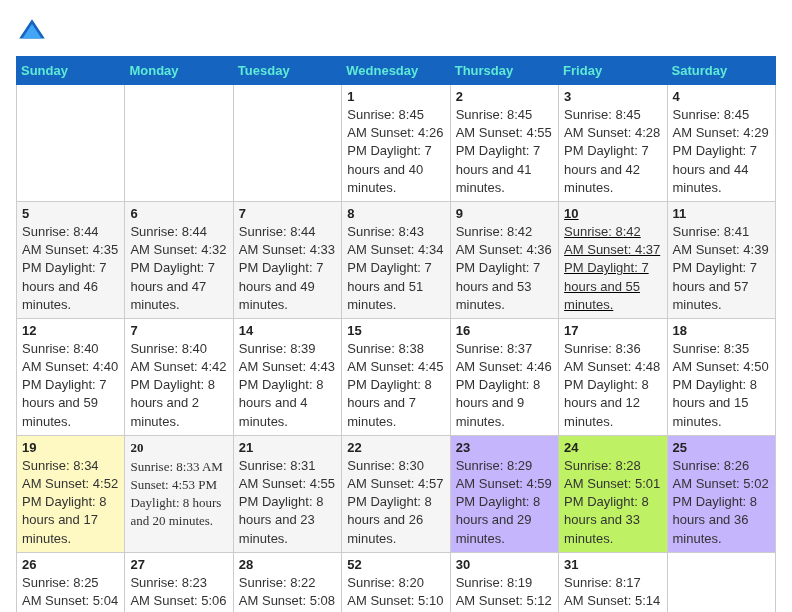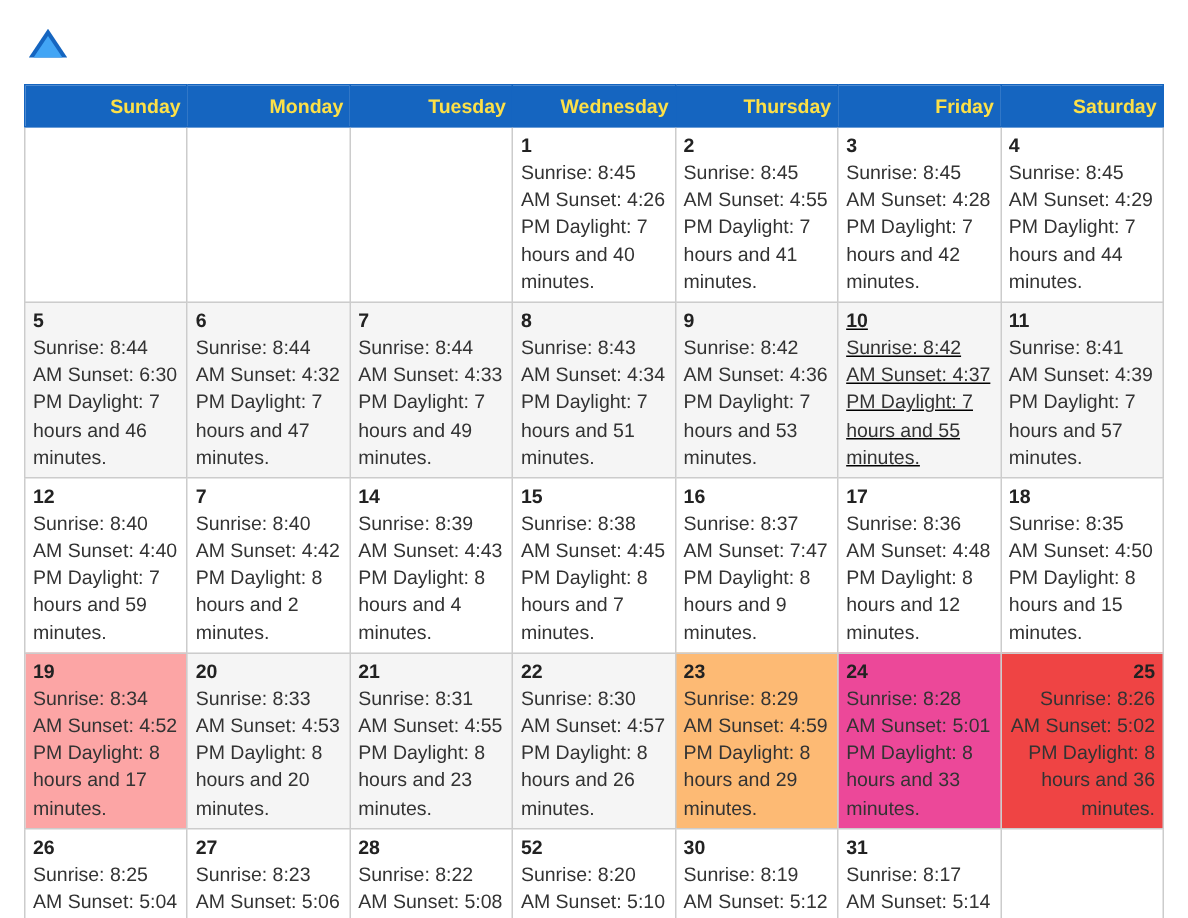--- a/index.html
+++ b/index.html
@@ -44,22 +44,22 @@
       font-size: 14px;
       color: #444;
     }
     .calendar {
       width: 100%;
       border-collapse: collapse;
       border: 1px solid #ccc;
     }
     .calendar th {
       background: #1565c0;
-      color: #fde047;
-      text-align: right;
+      color: #5eead4;
+      text-align: left;
       padding: 6px 4px;
       font-size: 13px;
       font-weight: bold;
       border: 1px solid #1565c0;
     }
     .calendar td {
       vertical-align: top;
       border: 1px solid #ccc;
       padding: 4px 5px;
       width: 108px;
@@ -148,21 +148,21 @@
           <div class="day-info">Sunrise: 8:45 AM
 Sunset: 4:29 PM
 Daylight: 7 hours
 and 44 minutes.</div>
         </td>
       </tr>
       <tr>
         <td style="background: rgb(245, 245, 245);">
           <span class="day-number">5</span>
           <div class="day-info">Sunrise: 8:44 AM
-Sunset: 6:30 PM
+Sunset: 4:35 PM
 Daylight: 7 hours
 and 46 minutes.</div>
         </td>
         <td style="background: rgb(245, 245, 245);">
           <span class="day-number">6</span>
           <div class="day-info">Sunrise: 8:44 AM
 Sunset: 4:32 PM
 Daylight: 7 hours
 and 47 minutes.</div>
         </td>
@@ -227,83 +227,83 @@
         <td>
           <span class="day-number">15</span>
           <div class="day-info">Sunrise: 8:38 AM
 Sunset: 4:45 PM
 Daylight: 8 hours
 and 7 minutes.</div>
         </td>
         <td>
           <span class="day-number">16</span>
           <div class="day-info">Sunrise: 8:37 AM
-Sunset: 7:47 PM
+Sunset: 4:46 PM
 Daylight: 8 hours
 and 9 minutes.</div>
         </td>
         <td>
           <span class="day-number">17</span>
           <div class="day-info">Sunrise: 8:36 AM
 Sunset: 4:48 PM
 Daylight: 8 hours
 and 12 minutes.</div>
         </td>
         <td>
           <span class="day-number">18</span>
           <div class="day-info">Sunrise: 8:35 AM
 Sunset: 4:50 PM
 Daylight: 8 hours
 and 15 minutes.</div>
         </td>
       </tr>
       <tr>
-        <td style="background: #fca5a5;">
+        <td style="background: #fef9c3;">
           <span class="day-number">19</span>
           <div class="day-info">Sunrise: 8:34 AM
 Sunset: 4:52 PM
 Daylight: 8 hours
 and 17 minutes.</div>
         </td>
-        <td style="background: rgb(245, 245, 245);">
+        <td style="background: rgb(245, 245, 245); font-family: Liberation Serif, serif;">
           <span class="day-number">20</span>
           <div class="day-info">Sunrise: 8:33 AM
 Sunset: 4:53 PM
 Daylight: 8 hours
 and 20 minutes.</div>
         </td>
         <td style="background: rgb(245, 245, 245);">
           <span class="day-number">21</span>
           <div class="day-info">Sunrise: 8:31 AM
 Sunset: 4:55 PM
 Daylight: 8 hours
 and 23 minutes.</div>
         </td>
         <td style="background: rgb(245, 245, 245);">
           <span class="day-number">22</span>
           <div class="day-info">Sunrise: 8:30 AM
 Sunset: 4:57 PM
 Daylight: 8 hours
 and 26 minutes.</div>
         </td>
-        <td style="background: #fdba74;">
+        <td style="background: #c4b5fd;">
           <span class="day-number">23</span>
           <div class="day-info">Sunrise: 8:29 AM
 Sunset: 4:59 PM
 Daylight: 8 hours
 and 29 minutes.</div>
         </td>
-        <td style="background: #ec4899; margin-left: 40px;">
+        <td style="background: #bef264; margin-left: 40px;">
           <span class="day-number">24</span>
           <div class="day-info">Sunrise: 8:28 AM
 Sunset: 5:01 PM
 Daylight: 8 hours
 and 33 minutes.</div>
         </td>
-        <td style="background: #ef4444; text-align: right;">
+        <td style="background: #c4b5fd;">
           <span class="day-number">25</span>
           <div class="day-info">Sunrise: 8:26 AM
 Sunset: 5:02 PM
 Daylight: 8 hours
 and 36 minutes.</div>
         </td>
       </tr>
       <tr>
         <td>
           <span class="day-number">26</span>

